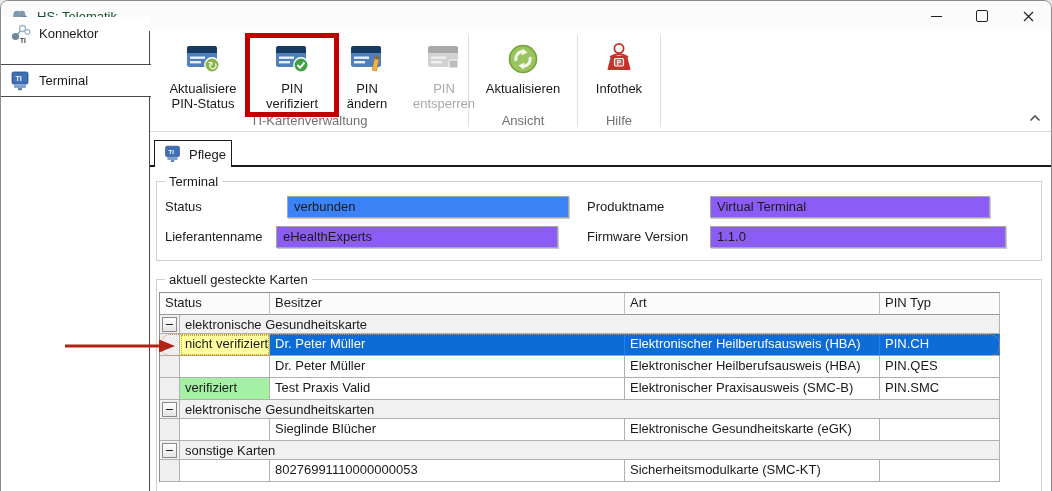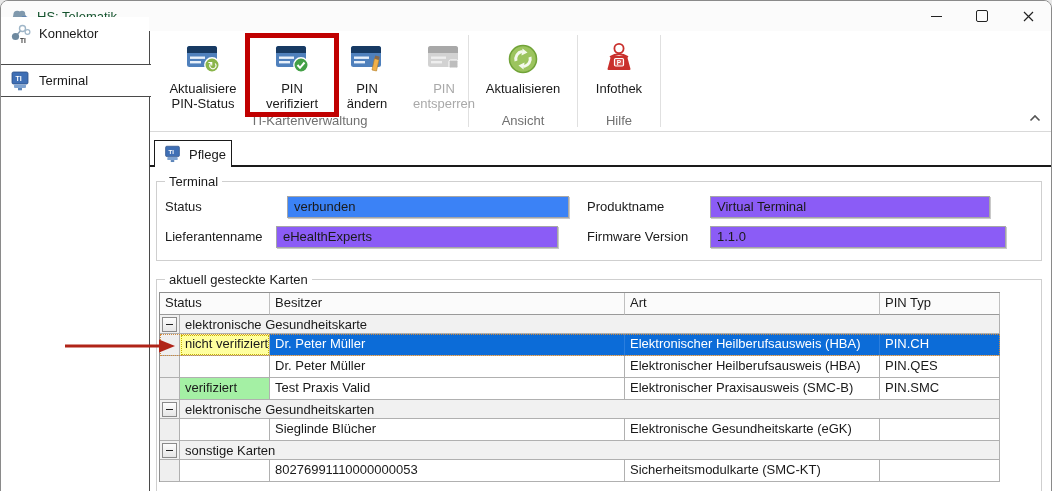--- a/index.html
+++ b/index.html
@@ -47,21 +47,21 @@
   .fld{position:absolute;height:22px;box-sizing:border-box;border:1px solid #a6a6a6;box-shadow:1px 1px 0 #c9c9c9;background:#8b5cf6;padding:2px 6px 0 6px;font-size:13px;white-space:nowrap;overflow:hidden;}
   .fld.green{background:#3b82f6;}
   
   .ctable{position:absolute;left:2px;top:12px;width:840px;border-left:1px solid #8f8f8f;border-top:1px solid #8f8f8f;box-sizing:content-box;background:#fff;}
   .trow{display:grid;box-sizing:border-box;}
   .trow > span{box-sizing:border-box;border-right:1px solid #b0b0b0;border-bottom:1px solid #b0b0b0;padding:2px 4px 0 5px;white-space:nowrap;overflow:hidden;font-size:13px;}
   .thead{grid-template-columns:110px 355px 255px 120px;height:22px;}
   .thead > span{background:#fbfbfb;border-right:1px solid #c0c0c0;border-bottom:1px solid #9a9a9a;}
   .grow{grid-template-columns:20px 820px;height:19px;background:#f1f1f1;}
   .grow .c-ind{display:flex;align-items:center;justify-content:center;padding:0;}
-  .drow{grid-template-columns:20px 90px 355px 255px 120px;height:22px;}
+  .drow{grid-template-columns:20px 90px 355px 255px 120px;height:22px;border-radius:10px;}
   .drow .c-ind{background:#efefef;padding:0;}
   .minusbox{width:13px;height:13px;border:1px solid #8a8a8a;background:linear-gradient(#fdfdfd,#e6e6e6);display:flex;align-items:center;justify-content:center;}
   .minusbox i{display:block;width:7px;height:1px;background:#222;}
   .status-yellow{background:#ffff9e;outline:1px dotted #c8b400;outline-offset:-2px;}
   .status-green{background:#a4f0a4;}
   .drow.selected{outline:1px dotted #cf8a3b;outline-offset:-1px;}
   .drow.selected .c-sel{background:#0c6cd8;color:#fff;border-right-color:#2a7ede;}
   
   .annot{position:absolute;pointer-events:none;z-index:9;}
 </style>

